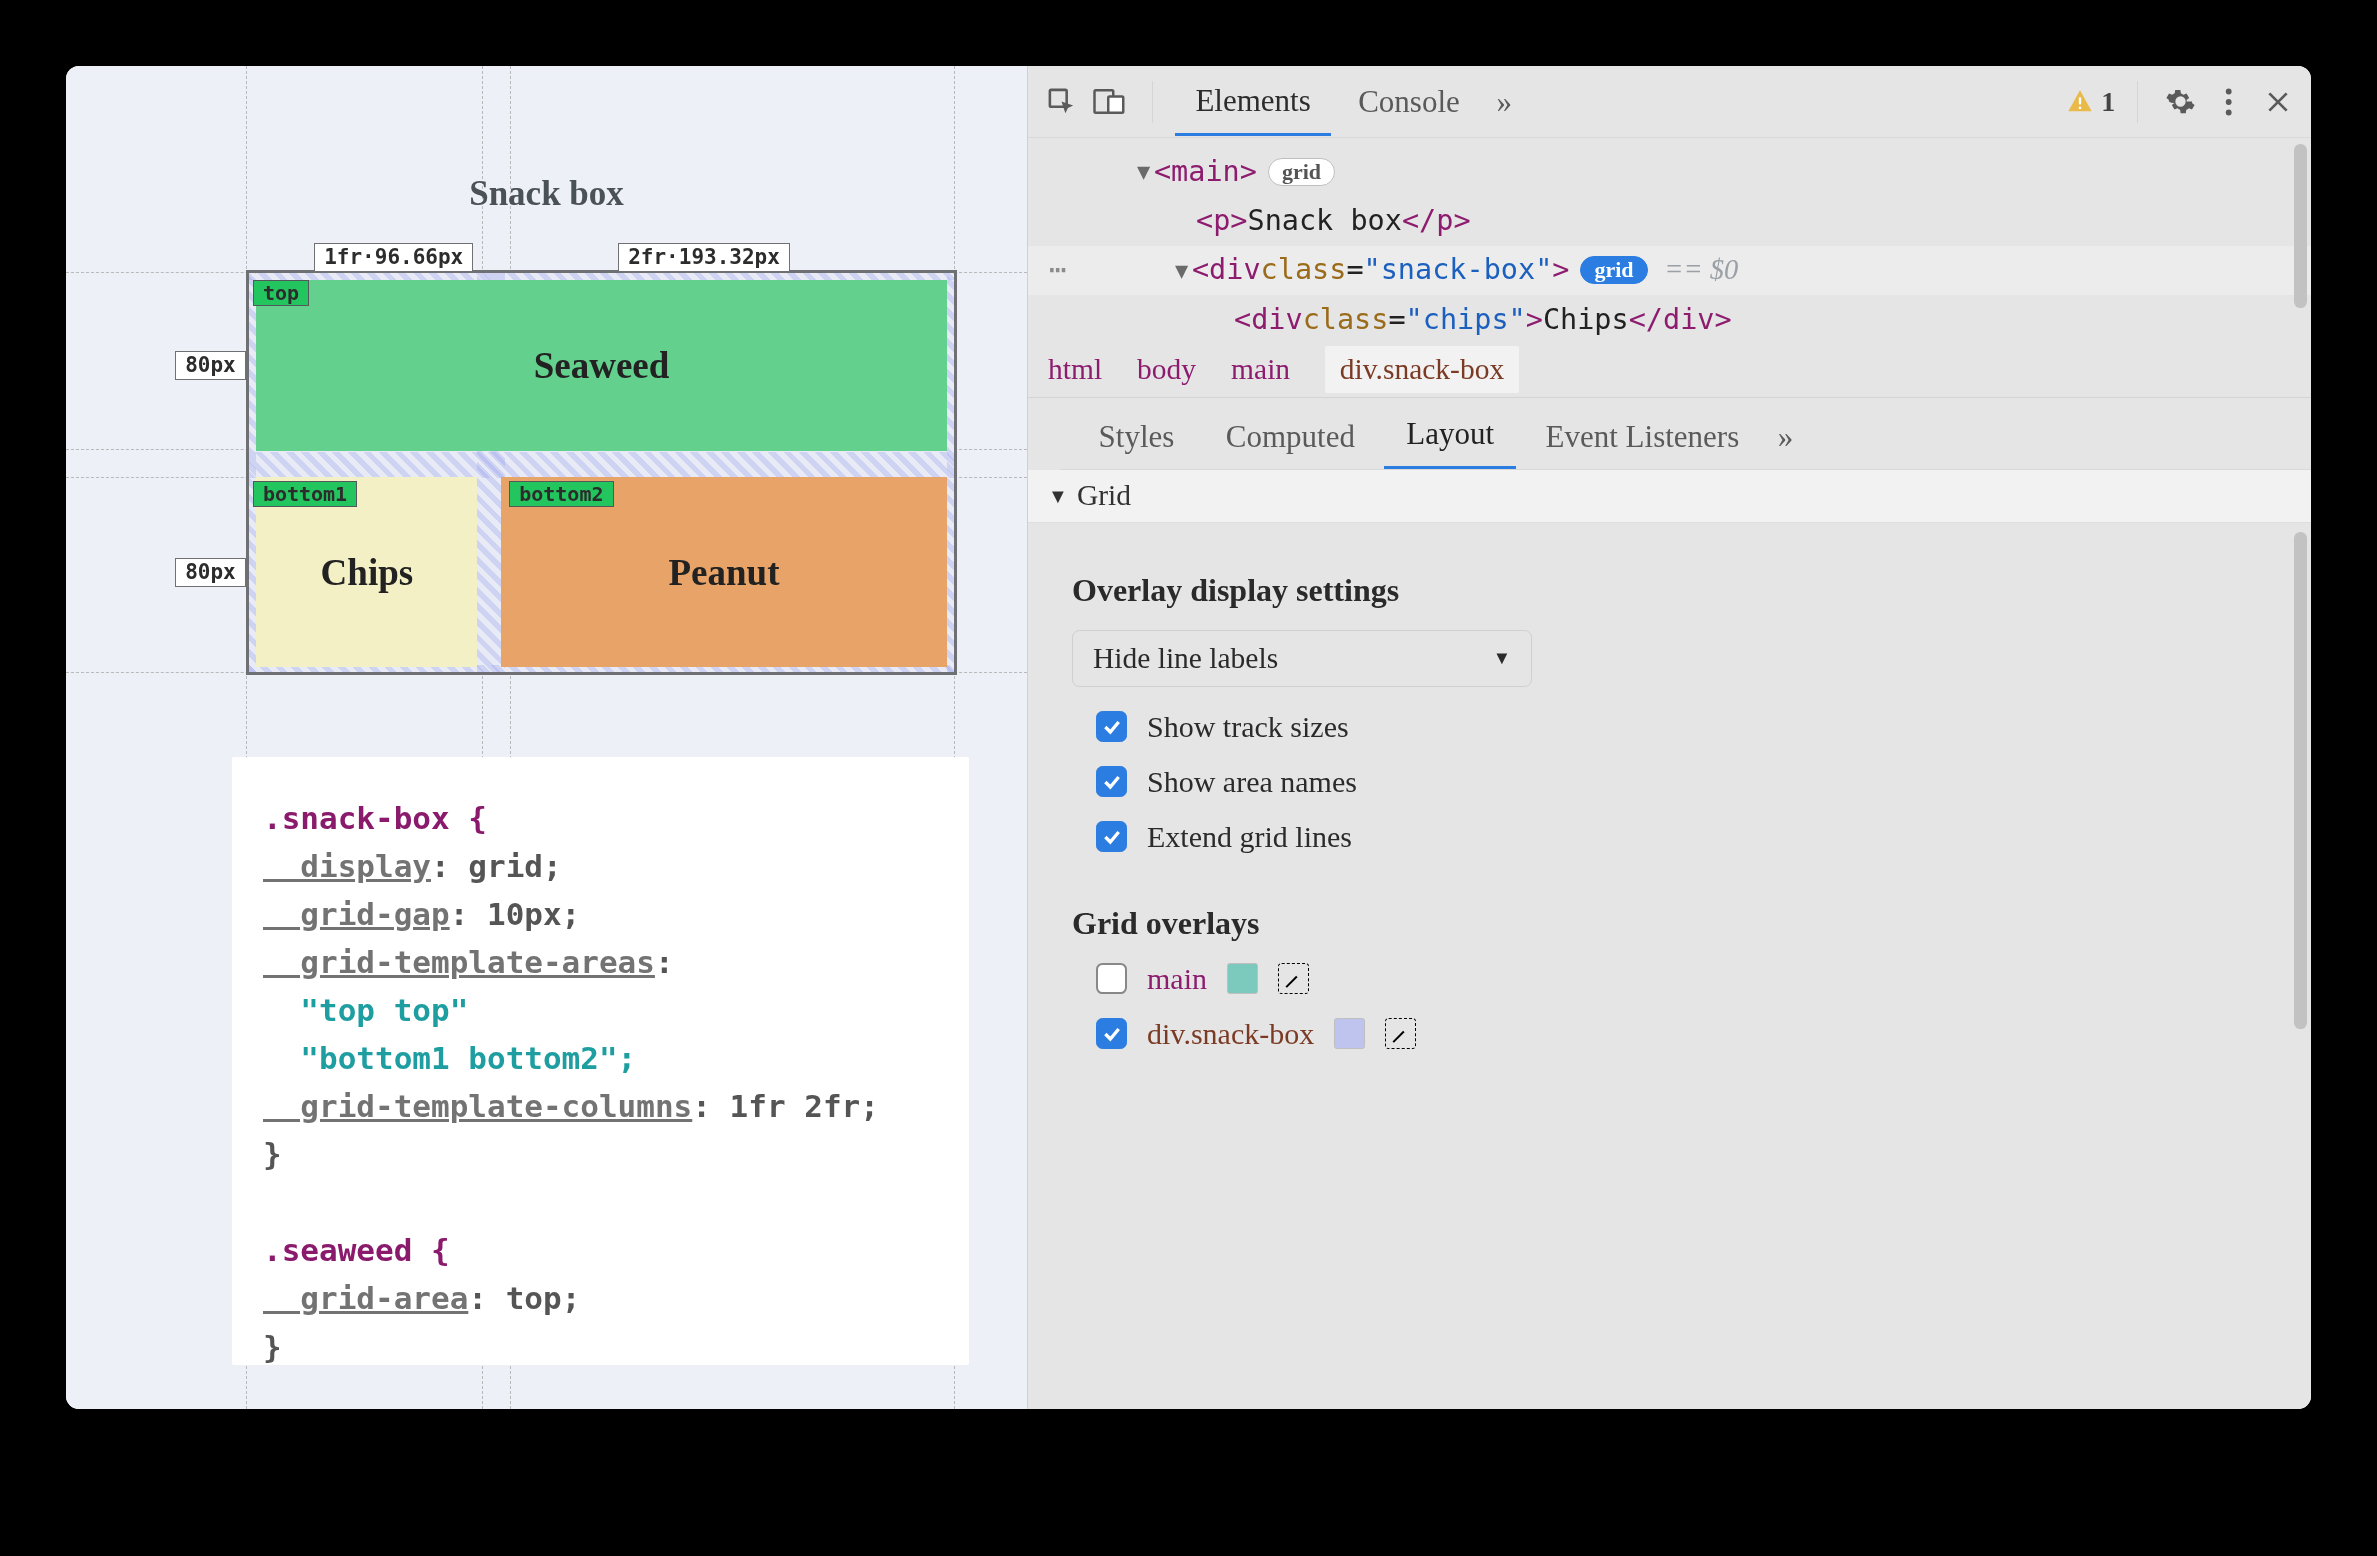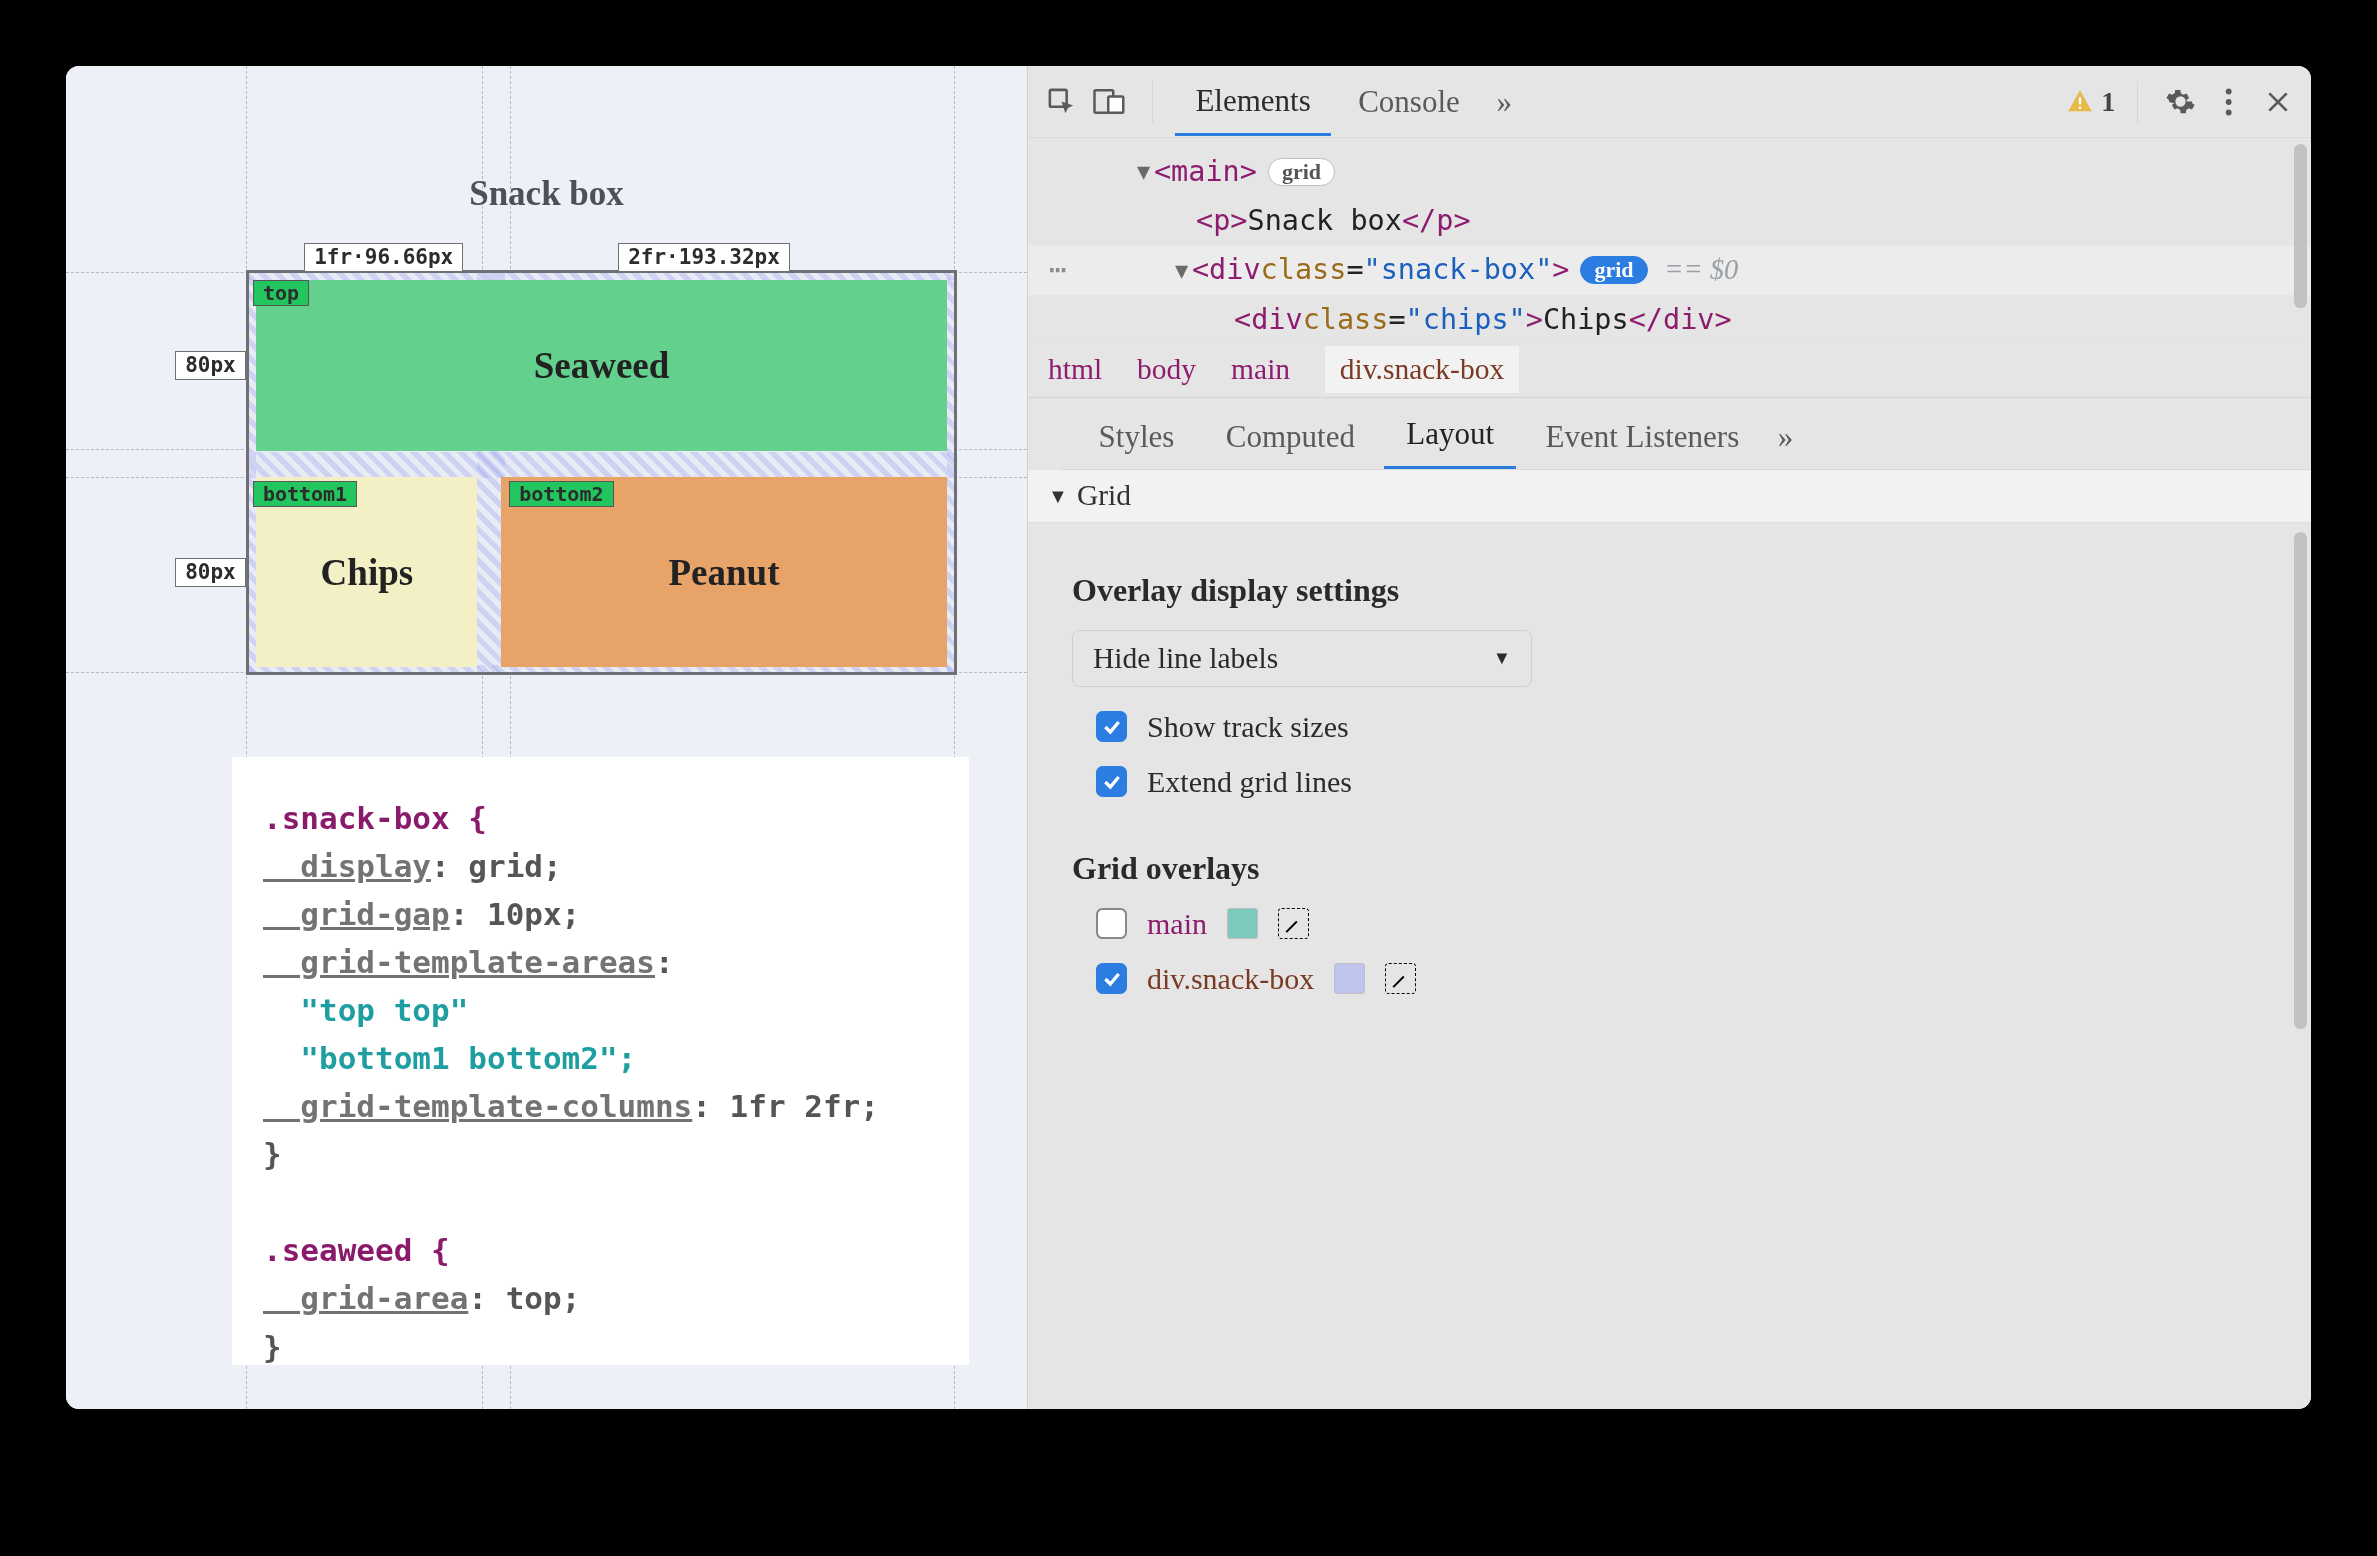--- a/index.html
+++ b/index.html
@@ -120,21 +120,21 @@
         <div class="snack-bottom">
           <div class="cell chips">Chips</div>
           <div class="cell peanut">Peanut</div>
         </div>
 
         <div class="area-pill" style="left:3.7px; top:7.4px">top</div>
         <div class="area-pill" style="left:3.7px; top:208px">bottom1</div>
         <div class="area-pill" style="left:260px; top:208px">bottom2</div>
       </div>
 
-      <div class="pill" style="left:238px; top:177px">1fr·96.66px</div>
+      <div class="pill" style="left:248px; top:177px">1fr·96.66px</div>
       <div class="pill" style="left:552px; top:177px">2fr·193.32px</div>
       <div class="pill" style="left:109px; top:285px">80px</div>
       <div class="pill" style="left:109px; top:492px">80px</div>
 
       <div class="code-card"><span class="sel">.snack-box {</span>
 <span class="prop">  display</span><span class="val-kw">: grid;</span>
 <span class="prop">  grid-gap</span><span class="val-kw">: 10px;</span>
 <span class="prop">  grid-template-areas</span><span class="val-kw">:</span>
 <span class="val-str">  "top top"</span>
 <span class="val-str">  "bottom1 bottom2";</span>
@@ -269,20 +269,28 @@
               </svg>
             </span>
           <span>Show track sizes</span>
         </div>
         <div class="opt-row">
           <span class="chk">
               <svg width="20" height="20" viewBox="0 0 24 24" fill="none" stroke-width="4">
                 <path d="M4 12 L10 18 L20 6"></path>
               </svg>
             </span>
+          <span>Show area names</span>
+        </div>
+        <div class="opt-row">
+          <span class="chk">
+              <svg width="20" height="20" viewBox="0 0 24 24" fill="none" stroke-width="4">
+                <path d="M4 12 L10 18 L20 6"></path>
+              </svg>
+            </span>
           <span>Extend grid lines</span>
         </div>
 
         <div class="h2" style="margin-top:55px">Grid overlays</div>
 
         <div class="opt-row ov-row">
           <span class="chk off"></span>
           <span class="name">main</span>
           <span class="swatch" style="background:#7cc9bd"></span>
           <span class="dashicon"></span>

